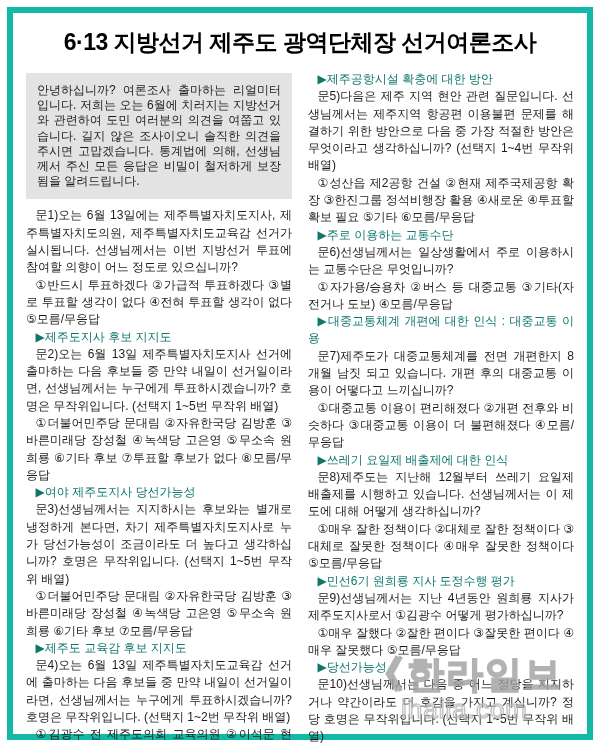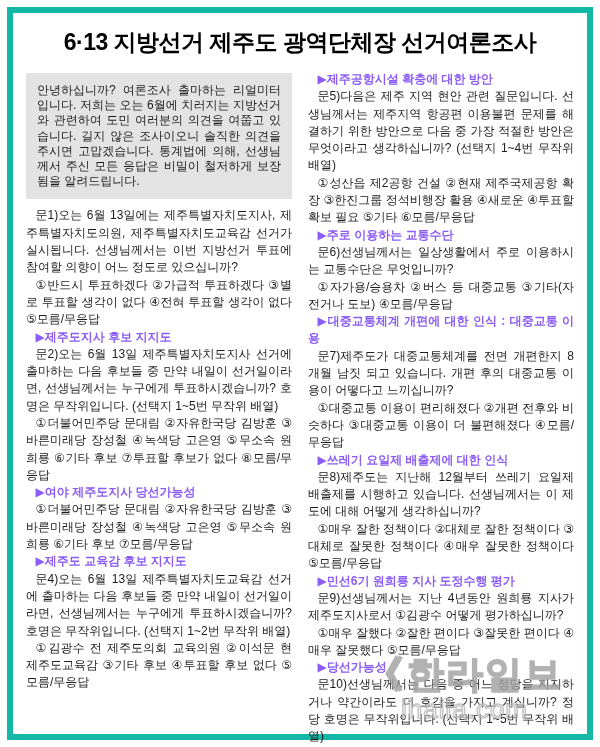--- a/index.html
+++ b/index.html
@@ -41,21 +41,21 @@
     text-align:justify;
   }
   .intro-box {
     background:#e3e3e3;
     padding:10px 11px;
     margin:2px 0 8px 0;
     line-height:15.2px;
   }
   .intro-box p { margin:0; text-indent:0; }
   .section p { margin:0; text-indent:0.8em; }
-  p.heading { font-weight:bold; color:#8b5cf6; }
+  p.heading { font-weight:normal; color:#0f766e; }
   .watermark {
     position:absolute;
     right:24px; bottom:12px;
     text-align:center;
     opacity:0.8;
     pointer-events:none;
   }
   .wm-line1 {
     font-size:37px;
     font-weight:800;
@@ -96,20 +96,21 @@
         </div>
 
         <div class="section">
           <p class="heading">▶제주도지사 후보 지지도</p>
           <p class="q">문2)오는 6월 13일 제주특별자치도지사 선거에 출마하는 다음 후보들 중 만약 내일이 선거일이라면, 선생님께서는 누구에게 투표하시겠습니까? 호명은 무작위입니다. (선택지 1~5번 무작위 배열)</p>
           <p class="opts">①더불어민주당 문대림 ②자유한국당 김방훈 ③바른미래당 장성철 ④녹색당 고은영 ⑤무소속 원희룡 ⑥기타 후보 ⑦투표할 후보가 없다 ⑧모름/무응답</p>
         </div>
 
         <div class="section">
           <p class="heading">▶여야 제주도지사 당선가능성</p>
+          <p class="q">문3)선생님께서는 지지하시는 후보와는 별개로 냉정하게 본다면, 차기 제주특별자치도지사로 누가 당선가능성이 조금이라도 더 높다고 생각하십니까? 호명은 무작위입니다. (선택지 1~5번 무작위 배열)</p>
           <p class="opts">①더불어민주당 문대림 ②자유한국당 김방훈 ③바른미래당 장성철 ④녹색당 고은영 ⑤무소속 원희룡 ⑥기타 후보 ⑦모름/무응답</p>
         </div>
 
         <div class="section">
           <p class="heading">▶제주도 교육감 후보 지지도</p>
           <p class="q">문4)오는 6월 13일 제주특별자치도교육감 선거에 출마하는 다음 후보들 중 만약 내일이 선거일이라면, 선생님께서는 누구에게 투표하시겠습니까? 호명은 무작위입니다. (선택지 1~2번 무작위 배열)</p>
           <p class="opts">①김광수 전 제주도의회 교육의원 ②이석문 현 제주도교육감 ③기타 후보 ④투표할 후보 없다 ⑤모름/무응답</p>
         </div>
       </div>
 

